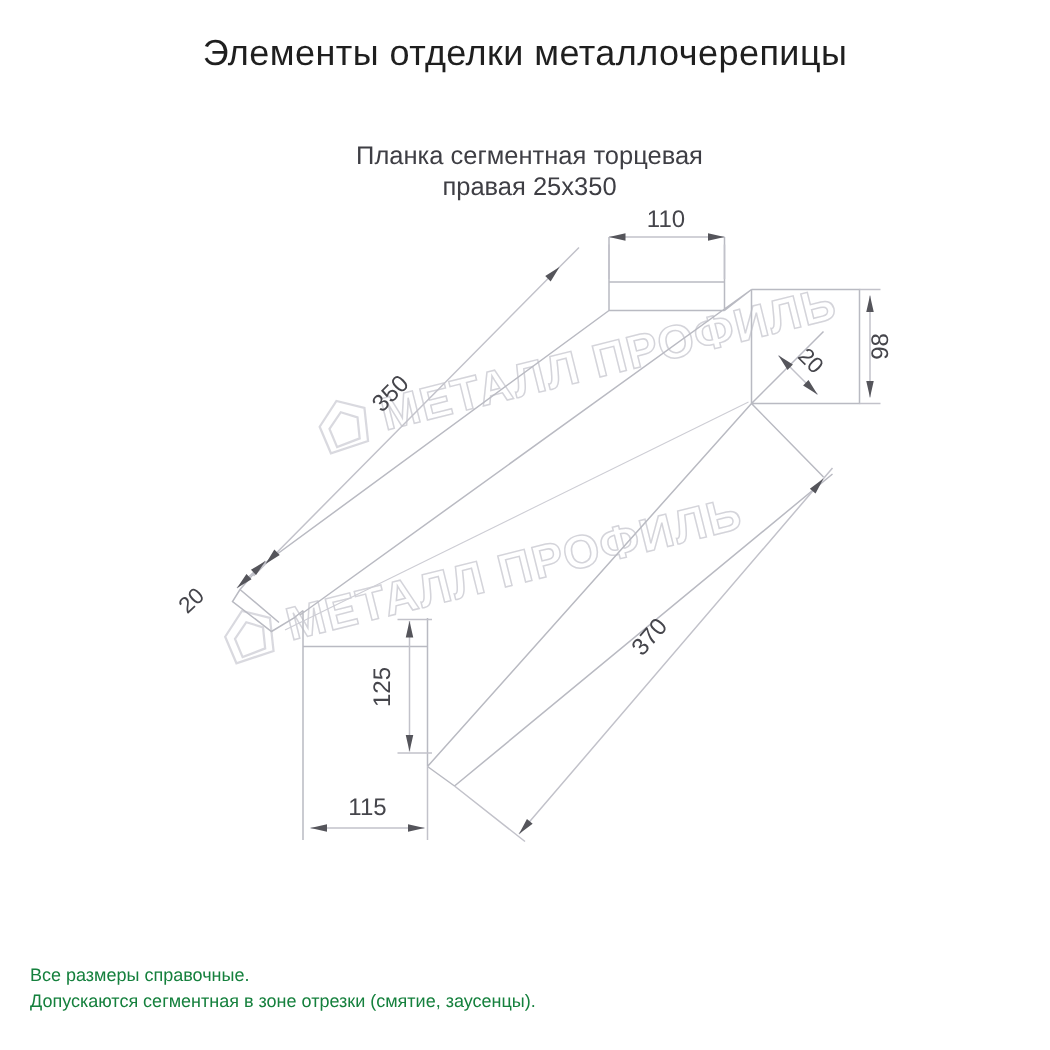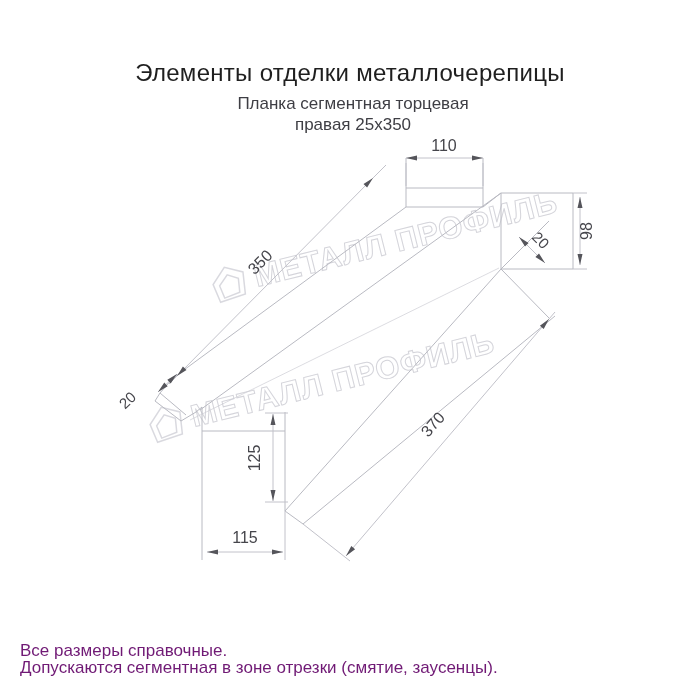--- a/index.html
+++ b/index.html
@@ -1,22 +1,22 @@
 <!DOCTYPE html>
 <html><head>
 <meta charset="utf-8">
 <style>
   html,body{margin:0;padding:0;background:#ffffff;}
   .page{position:relative;width:700px;height:700px;background:#ffffff;overflow:hidden;
         font-family:"Liberation Sans", sans-serif;}
   .title{position:absolute;top:22px;left:0;width:700px;text-align:center;
-         font-size:24px;letter-spacing:.3px;color:#1f1f1f;margin-top:37px;}
+         font-size:24px;letter-spacing:.3px;color:#1f1f1f;}
   .subtitle{position:absolute;top:93px;left:0;width:706px;text-align:center;
             font-size:17px;line-height:21px;color:#3e3e44;}
-  .notes{position:absolute;left:20px;top:642px;font-size:17px;line-height:17px;color:#701a75;}
+  .notes{position:absolute;left:20px;top:642px;font-size:12px;line-height:17px;color:#15803d;}
   svg{position:absolute;left:0;top:0;}
   .shape{stroke:#b9bac2;stroke-width:1;fill:none;}
   .shape-thin{stroke:#cdcdd4;stroke-width:.7;fill:none;}
   .dimline{stroke:#c2c2ca;stroke-width:1;fill:none;}
   .arrow{fill:#55555b;stroke:none;}
   .dimtext{font-family:"Liberation Sans", sans-serif;font-size:16px;fill:#45454b;}
   .dimtext-sm{font-family:"Liberation Sans", sans-serif;font-size:15px;fill:#45454b;}
   .wm-text{font-family:"Liberation Sans", sans-serif;font-size:31px;font-weight:bold;
            letter-spacing:1px;fill:#ffffff;fill-opacity:.25;stroke:#c6c6ce;stroke-opacity:.75;
            stroke-width:1px;}

